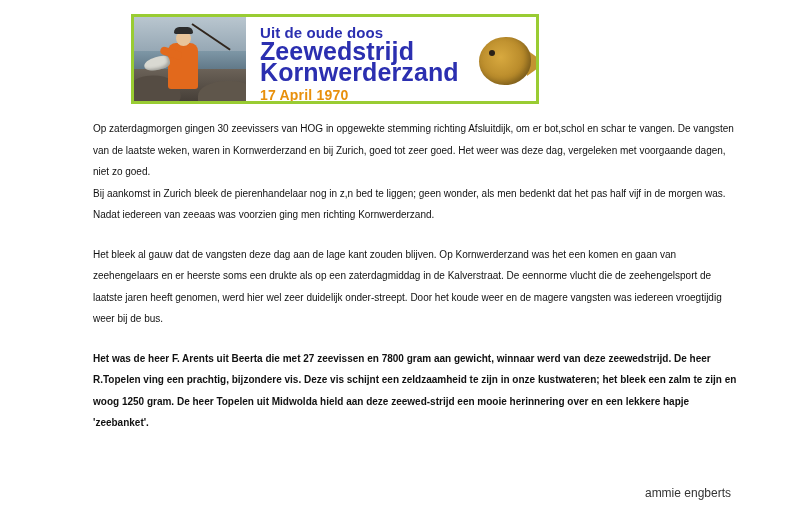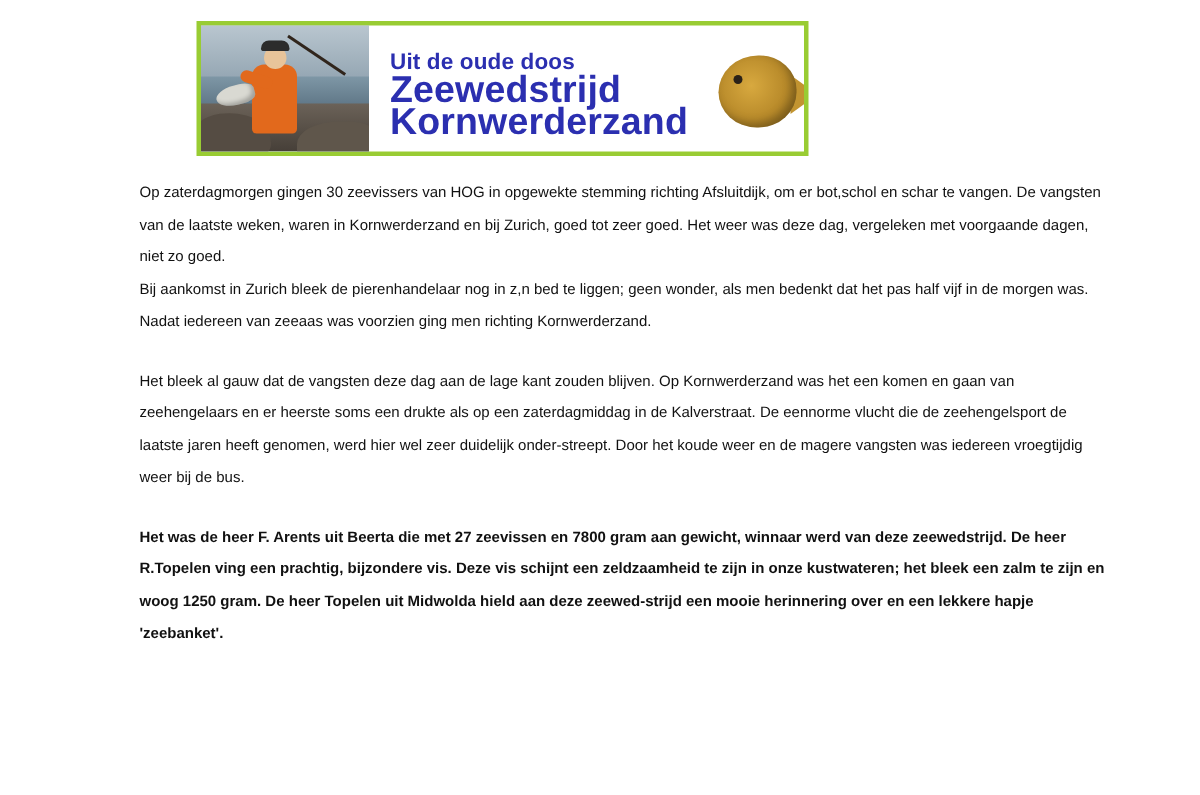--- a/index.html
+++ b/index.html
@@ -25,21 +25,21 @@
     position: absolute;
     left: 131px;
     top: 14px;
     width: 408px;
     height: 90px;
     border: 3px solid #99cc33;
     background: #ffffff;
     box-sizing: border-box;
     display: flex;
     flex-direction: row;
-    align-items: center;
+    align-items: flex-start;
     overflow: hidden;
   }
   .banner-photo {
     width: 112px;
     height: 100%;
     position: relative;
     overflow: hidden;
     background: #6f8ea0;
     flex: 0 0 auto;
   }
@@ -218,29 +218,31 @@
       <div class="ph-arm"></div>
       <div class="ph-person-head"></div>
       <div class="ph-person-hat"></div>
       <div class="ph-fish"></div>
     </div>
 
     <div class="banner-text">
       <div class="banner-kicker">Uit de oude doos</div>
       <div class="banner-title">Zeewedstrijd</div>
       <div class="banner-title">Kornwerderzand</div>
+      <div class="banner-date">17 April  1970</div>
     </div>
 
     <div class="banner-fish">
       <div class="fish-tail"></div>
       <div class="fish-body"></div>
       <div class="fish-eye"></div>
     </div>
   </div>
 
   <div class="article">
     <p class="para">Op zaterdagmorgen gingen 30 zeevissers van HOG in opgewekte stemming richting Afsluitdijk, om er bot,schol en schar te vangen. De vangsten van de laatste weken, waren in Kornwerderzand en bij Zurich, goed tot zeer goed. Het weer was deze dag, vergeleken met voorgaande dagen, niet zo goed.<br>Bij aankomst in Zurich bleek de pierenhandelaar nog in z,n bed te liggen; geen wonder, als men bedenkt dat het pas half vijf in de morgen was. Nadat iedereen van zeeaas was voorzien ging men richting Kornwerderzand.</p>
     <p class="para">Het bleek al gauw dat de vangsten deze dag aan de lage kant zouden blijven. Op Kornwerderzand was het een komen en gaan van zeehengelaars en er heerste soms een drukte als op een zaterdagmiddag in de Kalverstraat. De eennorme vlucht die de zeehengelsport de laatste jaren heeft genomen, werd hier wel zeer duidelijk onder-streept. Door het koude weer en de magere vangsten was iedereen vroegtijdig weer bij de bus.</p>
     <p class="para">Het was de heer F. Arents uit Beerta die met 27 zeevissen en 7800 gram aan gewicht, winnaar werd van deze zeewedstrijd. De heer R.Topelen ving een prachtig, bijzondere vis. Deze vis schijnt een zeldzaamheid te zijn in onze kustwateren; het bleek een zalm te zijn en woog 1250 gram. De heer Topelen uit Midwolda hield aan deze zeewed-strijd een mooie herinnering over en een lekkere hapje 'zeebanket'.</p>
   </div>
 
+  <div class="signature">ammie engberts</div>
 
 </div>
 
 </body></html>

